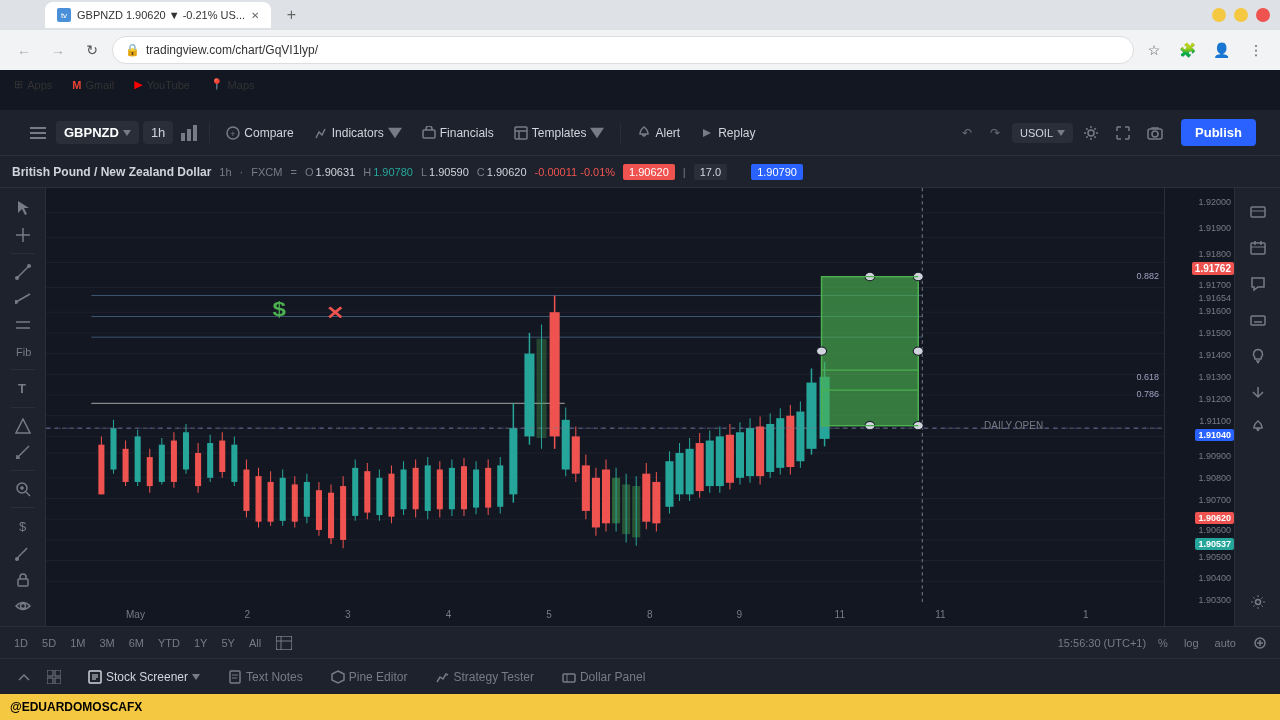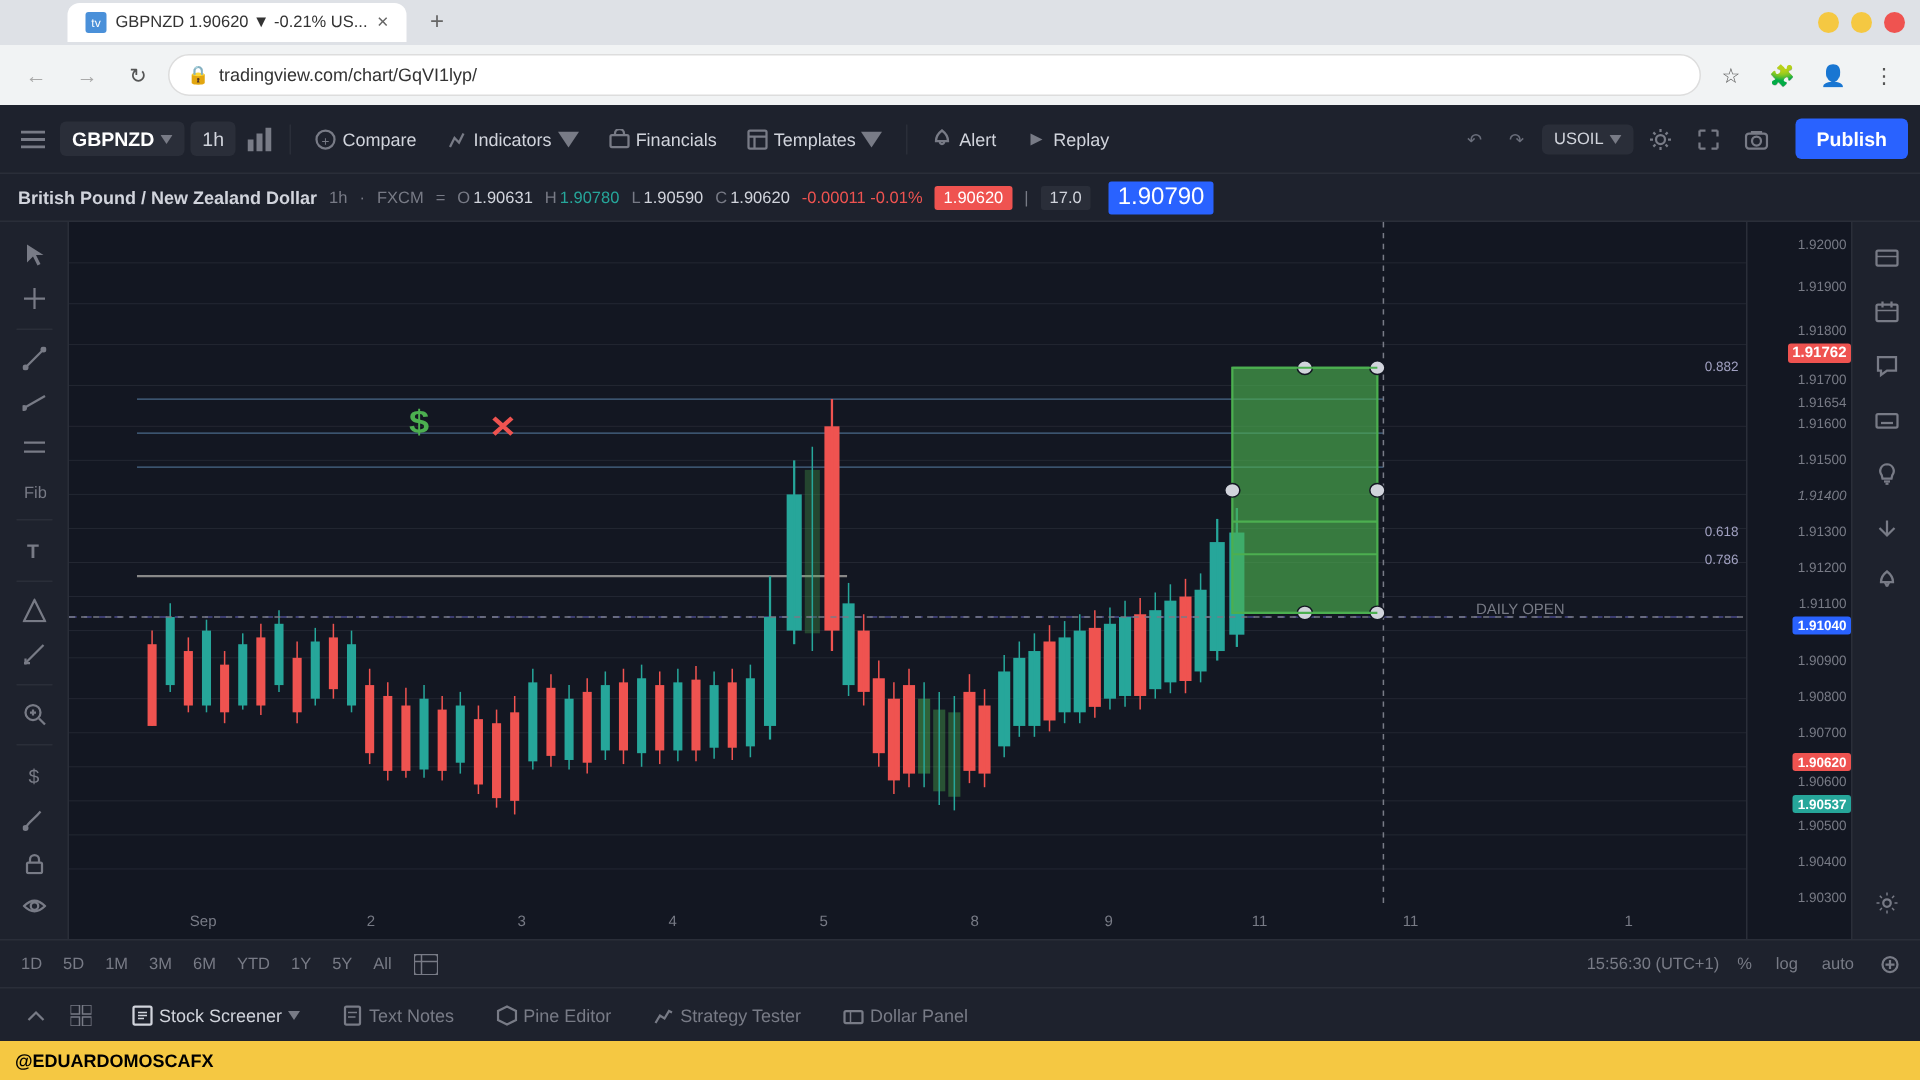--- a/index.html
+++ b/index.html
@@ -17,21 +17,21 @@
     .browser-btn.disabled { color: #aaa; cursor: default; }
     .address-bar { flex: 1; background: #fff; border-radius: 20px; height: 28px; display: flex; align-items: center; padding: 0 12px; font-size: 12px; color: #333; border: 1px solid #ddd; }
     .address-bar-lock { color: #4caf50; margin-right: 6px; }
     .bookmarks-bar { background: #f1f3f4; height: 28px; display: flex; align-items: center; padding: 0 10px; gap: 12px; font-size: 11px; color: #333; border-top: 1px solid #ddd; }
     .bookmark-item { display: flex; align-items: center; gap: 4px; cursor: pointer; padding: 2px 4px; border-radius: 3px; }
 
     
     .tv-app { height: 650px; display: flex; flex-direction: column; background: #131722; }
 
     
-    .toolbar { background: #1e222d; height: 46px; display: flex; align-items: center; padding: 0 8px; gap: 4px; border-bottom: 1px solid #2a2e39; }
+    .toolbar { background: #1e222d; height: 46px; display: flex; align-items: center; padding: 0 24px; gap: 4px; border-bottom: 1px solid #2a2e39; margin-top: 40px; }
     .toolbar-left { display: flex; align-items: center; gap: 4px; }
     .hamburger-btn { width: 28px; height: 28px; display: flex; align-items: center; justify-content: center; cursor: pointer; border-radius: 3px; }
     .symbol-badge { background: #2a2e39; border-radius: 4px; padding: 4px 8px; font-size: 13px; font-weight: bold; color: #fff; cursor: pointer; display: flex; align-items: center; gap: 4px; }
     .timeframe-btn { background: #2a2e39; border-radius: 4px; padding: 4px 8px; font-size: 13px; color: #d1d4dc; cursor: pointer; }
     .toolbar-divider { width: 1px; height: 20px; background: #2a2e39; margin: 0 4px; }
     .toolbar-btn { display: flex; align-items: center; gap: 4px; padding: 4px 8px; border-radius: 4px; cursor: pointer; color: #d1d4dc; font-size: 12px; white-space: nowrap; }
     .toolbar-btn svg { width: 14px; height: 14px; }
     .toolbar-spacer { flex: 1; }
     .publish-btn { background: #2962ff; color: #fff; border-radius: 4px; padding: 6px 14px; font-size: 13px; font-weight: 600; cursor: pointer; margin-left: 8px; }
     .undo-redo { display: flex; gap: 2px; }
@@ -40,21 +40,21 @@
     
     .symbol-bar { background: #1e222d; height: 32px; display: flex; align-items: center; padding: 0 12px; gap: 8px; border-bottom: 1px solid #2a2e39; font-size: 11px; }
     .symbol-name { color: #d1d4dc; font-weight: 600; font-size: 12px; }
     .symbol-interval { color: #787b86; }
     .symbol-source { color: #787b86; }
     .ohlc-item { display: flex; align-items: center; gap: 2px; }
     .ohlc-label { color: #787b86; }
     .ohlc-value { color: #d1d4dc; }
     .price-change { color: #ef5350; }
     .price-btn { background: #ef5350; color: #fff; padding: 2px 6px; border-radius: 2px; font-size: 11px; cursor: pointer; }
-    .price-btn-blue { background: #2962ff; color: #fff; padding: 2px 6px; border-radius: 2px; font-size: 16px; cursor: pointer; margin-left: 4px; }
+    .price-btn-blue { background: #2962ff; color: #fff; padding: 2px 6px; border-radius: 2px; font-size: 11px; cursor: pointer; margin-left: 16px; }
     .pip-value { background: #2a2e39; padding: 2px 6px; border-radius: 2px; font-size: 11px; color: #d1d4dc; cursor: pointer; }
 
     
     .main-area { display: flex; flex: 1; overflow: hidden; }
 
     
     .left-toolbar { width: 46px; background: #1e222d; display: flex; flex-direction: column; align-items: center; padding: 8px 0; gap: 2px; border-right: 1px solid #2a2e39; }
     .lt-btn { width: 32px; height: 32px; display: flex; align-items: center; justify-content: center; cursor: pointer; border-radius: 3px; color: #787b86; }
     .lt-divider { width: 24px; height: 1px; background: #2a2e39; margin: 4px 0; }
 
@@ -617,21 +617,21 @@
       <div style="position:absolute;top:0;right:0;width:70px;height:100%;background:#131722;border-left:1px solid #2a2e39;">
         <div style="position:absolute;top:2%;right:3px;font-size:9px;color:#787b86;text-align:right;">1.92000</div>
         <div style="position:absolute;top:8%;right:3px;font-size:9px;color:#787b86;text-align:right;">1.91900</div>
         <div style="position:absolute;top:14%;right:3px;font-size:9px;color:#787b86;text-align:right;">1.91800</div>
 
         <div style="position:absolute;top:17%;right:0;background:#ef5350;color:#fff;font-size:10px;font-weight:bold;padding:1px 3px;border-radius:2px;">1.91762</div>
         <div style="position:absolute;top:21%;right:3px;font-size:9px;color:#787b86;text-align:right;margin-left:44px;">1.91700</div>
         <div style="position:absolute;top:24%;right:3px;font-size:9px;color:#787b86;text-align:right;">1.91654</div>
         <div style="position:absolute;top:27%;right:3px;font-size:9px;color:#787b86;text-align:right;">1.91600</div>
         <div style="position:absolute;top:32%;right:3px;font-size:9px;color:#787b86;text-align:right;">1.91500</div>
-        <div style="position:absolute;top:37%;right:3px;font-size:9px;color:#787b86;text-align:left;font-style:italic;">1.91400</div>
+        <div style="position:absolute;top:37%;right:3px;font-size:9px;color:#787b86;text-align:left;">1.91400</div>
         <div style="position:absolute;top:42%;right:3px;font-size:9px;color:#787b86;text-align:right;">1.91300</div>
         <div style="position:absolute;top:47%;right:3px;font-size:9px;color:#787b86;text-align:right;">1.91200</div>
         <div style="position:absolute;top:52%;right:3px;font-size:9px;color:#787b86;text-align:right;">1.91100</div>
 
         <div style="position:absolute;top:55%;right:0;background:#2962ff;color:#fff;font-size:9px;font-weight:bold;padding:1px 3px;border-radius:2px;">1.91040</div>
         <div style="position:absolute;top:60%;right:3px;font-size:9px;color:#787b86;text-align:right;">1.90900</div>
         <div style="position:absolute;top:65%;right:3px;font-size:9px;color:#787b86;text-align:right;">1.90800</div>
         <div style="position:absolute;top:70%;right:3px;font-size:9px;color:#787b86;text-align:right;">1.90700</div>
 
         <div style="position:absolute;top:74%;right:0;background:#ef5350;color:#fff;font-size:9px;font-weight:bold;padding:1px 3px;border-radius:2px;">1.90620</div>
@@ -645,21 +645,21 @@
 
       <div style="position:absolute;top:19%;right:75px;font-size:9px;color:#a0a0c0;">0.882</div>
       <div style="position:absolute;top:42%;right:75px;font-size:9px;color:#a0a0c0;">0.618</div>
       <div style="position:absolute;top:46%;right:75px;font-size:9px;color:#a0a0c0;">0.786</div>
 
       <div style="position:absolute;top:53%;left:calc(100% - 250px);font-size:10px;color:#787b86;white-space:nowrap;">DAILY OPEN</div>
 
       <div style="position:absolute;bottom:2px;left:calc(80% - 50px);background:#1e222d;border:1px solid #4a4a6a;padding:2px 8px;border-radius:3px;font-size:10px;color:#d1d4dc;white-space:nowrap;">10 Feb '21  16:00</div>
 
       <div style="position:absolute;bottom:0;left:0;right:70px;height:24px;background:#131722;display:flex;align-items:center;">
-        <span style="position:absolute;left:8%;font-size:10px;color:#787b86;transform:translateX(-50%);">Sep</span>
+        <span style="position:absolute;left:8%;font-size:10px;color:#787b86;transform:translateX(-50%);">May</span>
         <span style="position:absolute;left:18%;font-size:10px;color:#787b86;transform:translateX(-50%);">2</span>
         <span style="position:absolute;left:27%;font-size:10px;color:#787b86;transform:translateX(-50%);">3</span>
         <span style="position:absolute;left:36%;font-size:10px;color:#787b86;transform:translateX(-50%);">4</span>
         <span style="position:absolute;left:45%;font-size:10px;color:#787b86;transform:translateX(-50%);">5</span>
         <span style="position:absolute;left:54%;font-size:10px;color:#787b86;transform:translateX(-50%);">8</span>
         <span style="position:absolute;left:62%;font-size:10px;color:#787b86;transform:translateX(-50%);">9</span>
         <span style="position:absolute;left:71%;font-size:10px;color:#787b86;transform:translateX(-50%);">11</span>
         <span style="position:absolute;left:80%;font-size:10px;color:#787b86;transform:translateX(-50%);">11</span>
         <span style="position:absolute;left:93%;font-size:10px;color:#787b86;transform:translateX(-50%);">1</span>
       </div>

